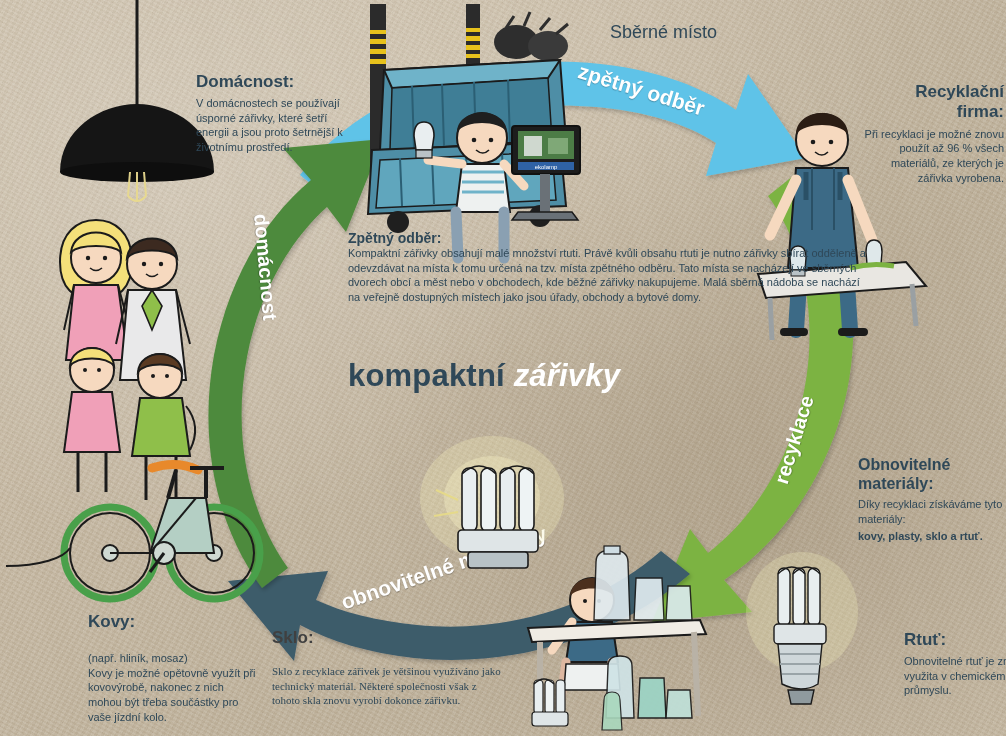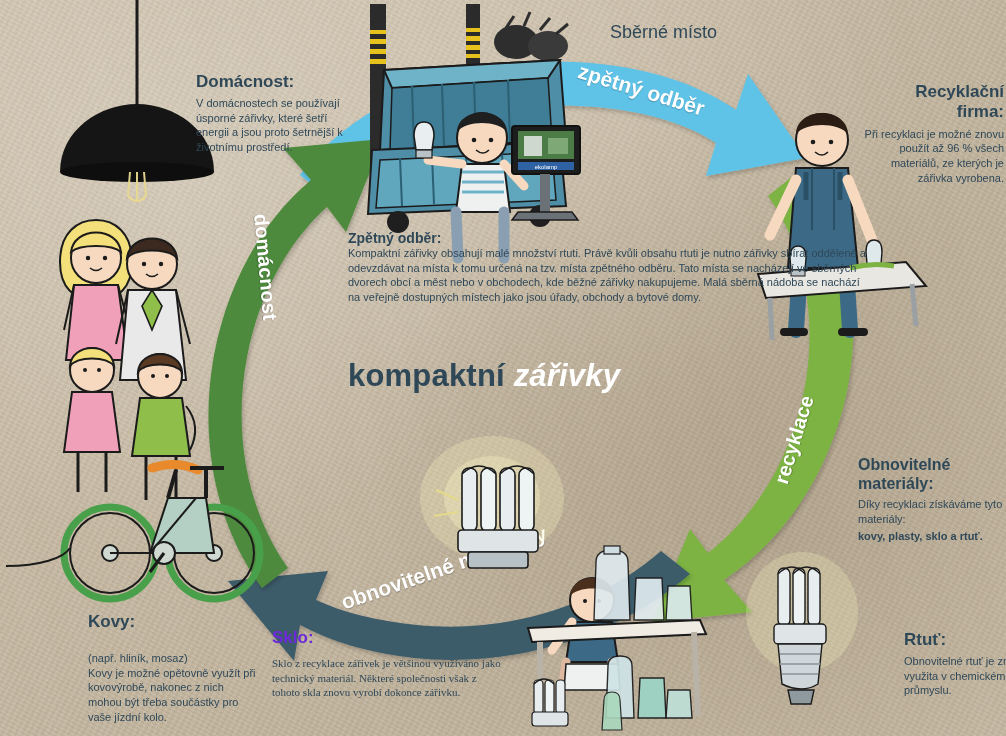--- a/index.html
+++ b/index.html
@@ -351,21 +351,21 @@
   <div class="body" style="color:#2f4858;">Díky recyklaci získáváme tyto materiály:</div>
   <div class="body hd" style="color:#2f4858;margin-top:2px;">kovy, plasty, sklo a rtuť.</div>
 </div>
 
 <div class="txt" style="left:856px;top:630px;width:140px;margin-left:48px;">
   <div class="hd" style="font-size:17px;color:#2f4858;margin-bottom:4px;">Rtuť:</div>
   <div class="body" style="color:#2f4858;">Obnovitelné rtuť je znovu využita v chemickém průmyslu.</div>
 </div>
 
 <div class="txt" style="left:272px;top:628px;width:230px;">
-  <div class="hd" style="font-size:17px;color:#6d28d9;margin-bottom:8px;">Sklo:</div>
+  <div class="hd" style="font-size:17px;color:#404040;margin-bottom:16px;">Sklo:</div>
   <div class="body" style="color:#2f4858;font-family:Liberation Serif, serif;">Sklo z recyklace zářivek je většinou využíváno jako technický materiál. Některé společnosti však z tohoto skla znovu vyrobí dokonce zářivku.</div>
 </div>
 
 <div class="txt" style="left:88px;top:612px;width:172px;">
   <div class="hd" style="font-size:17px;color:#2f4858;margin-bottom:19px;">Kovy:</div>
   <div class="body" style="color:#2f4858;">(např. hliník, mosaz)</div>
   <div class="body" style="color:#2f4858;">Kovy je možné opětovně využít při kovovýrobě, nakonec z nich mohou být třeba součástky pro vaše jízdní kolo.</div>
 </div>
 
 <div class="center-title">

